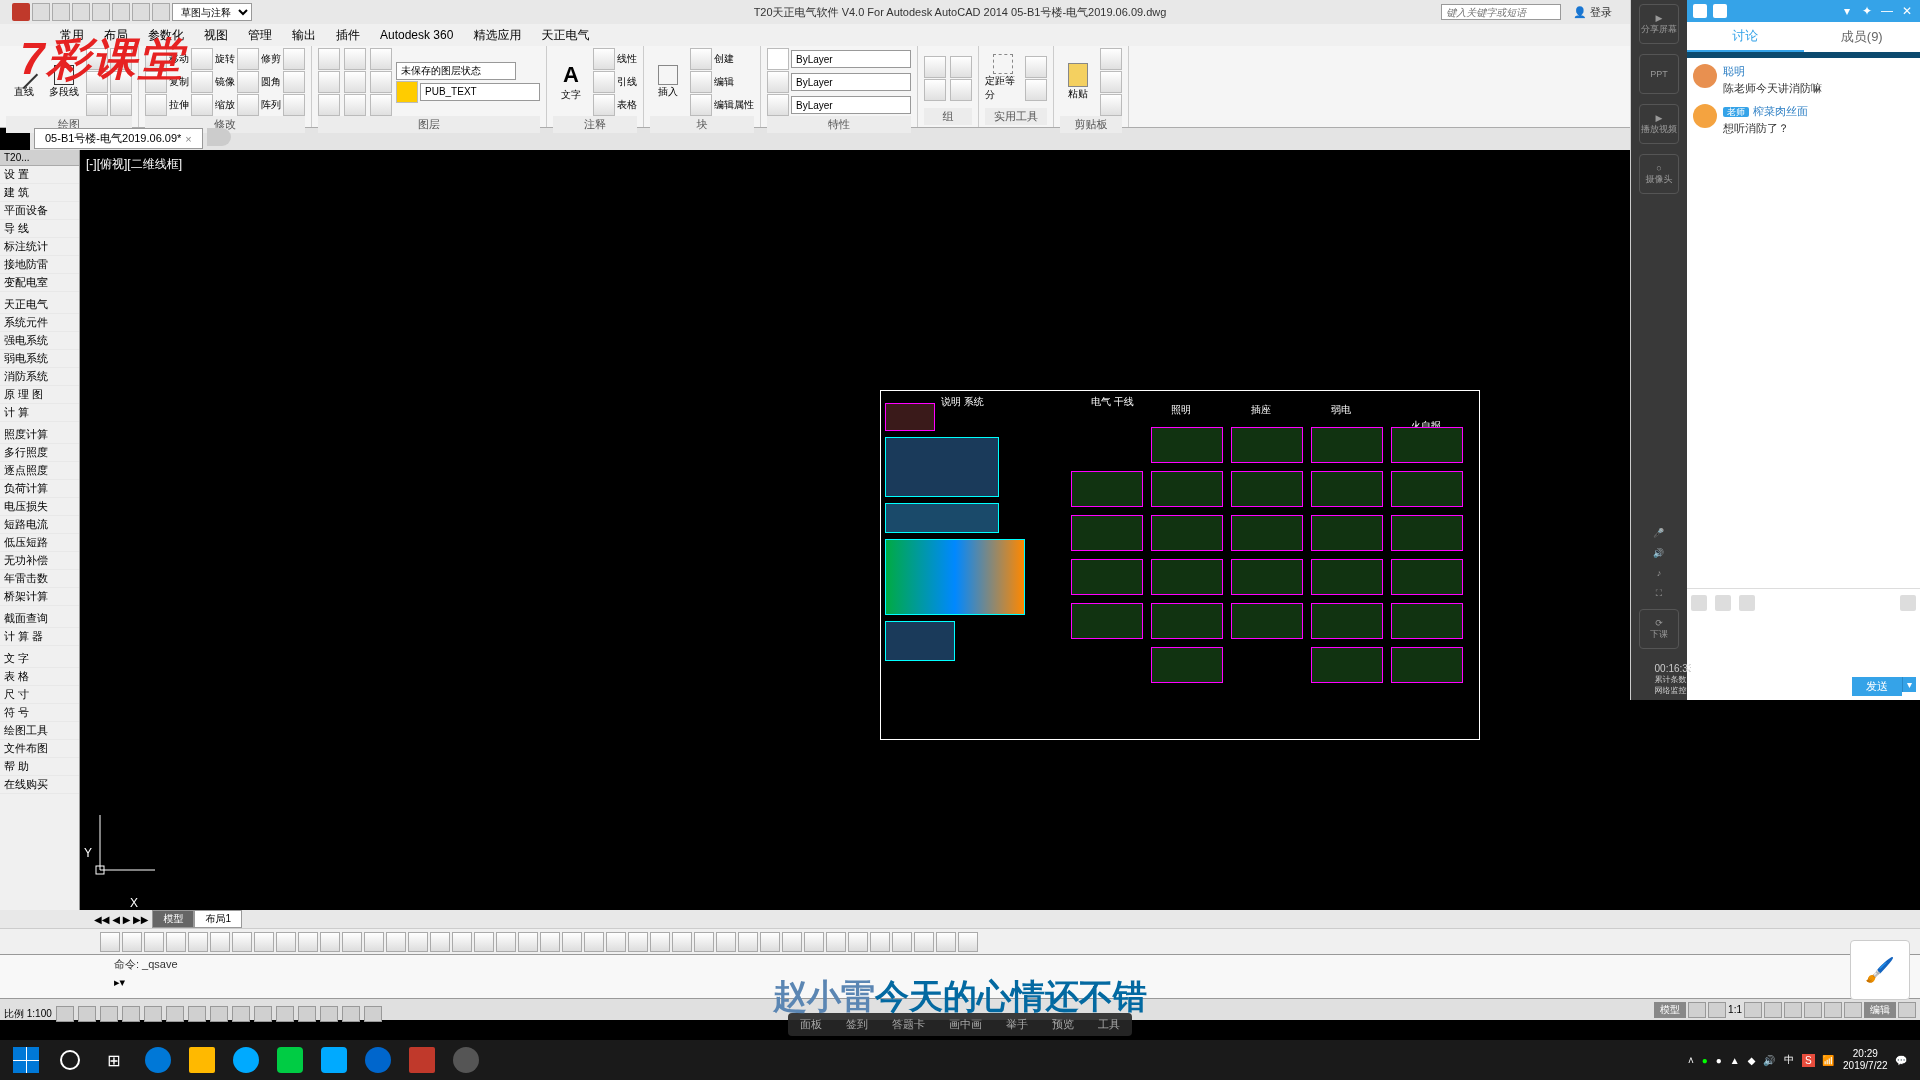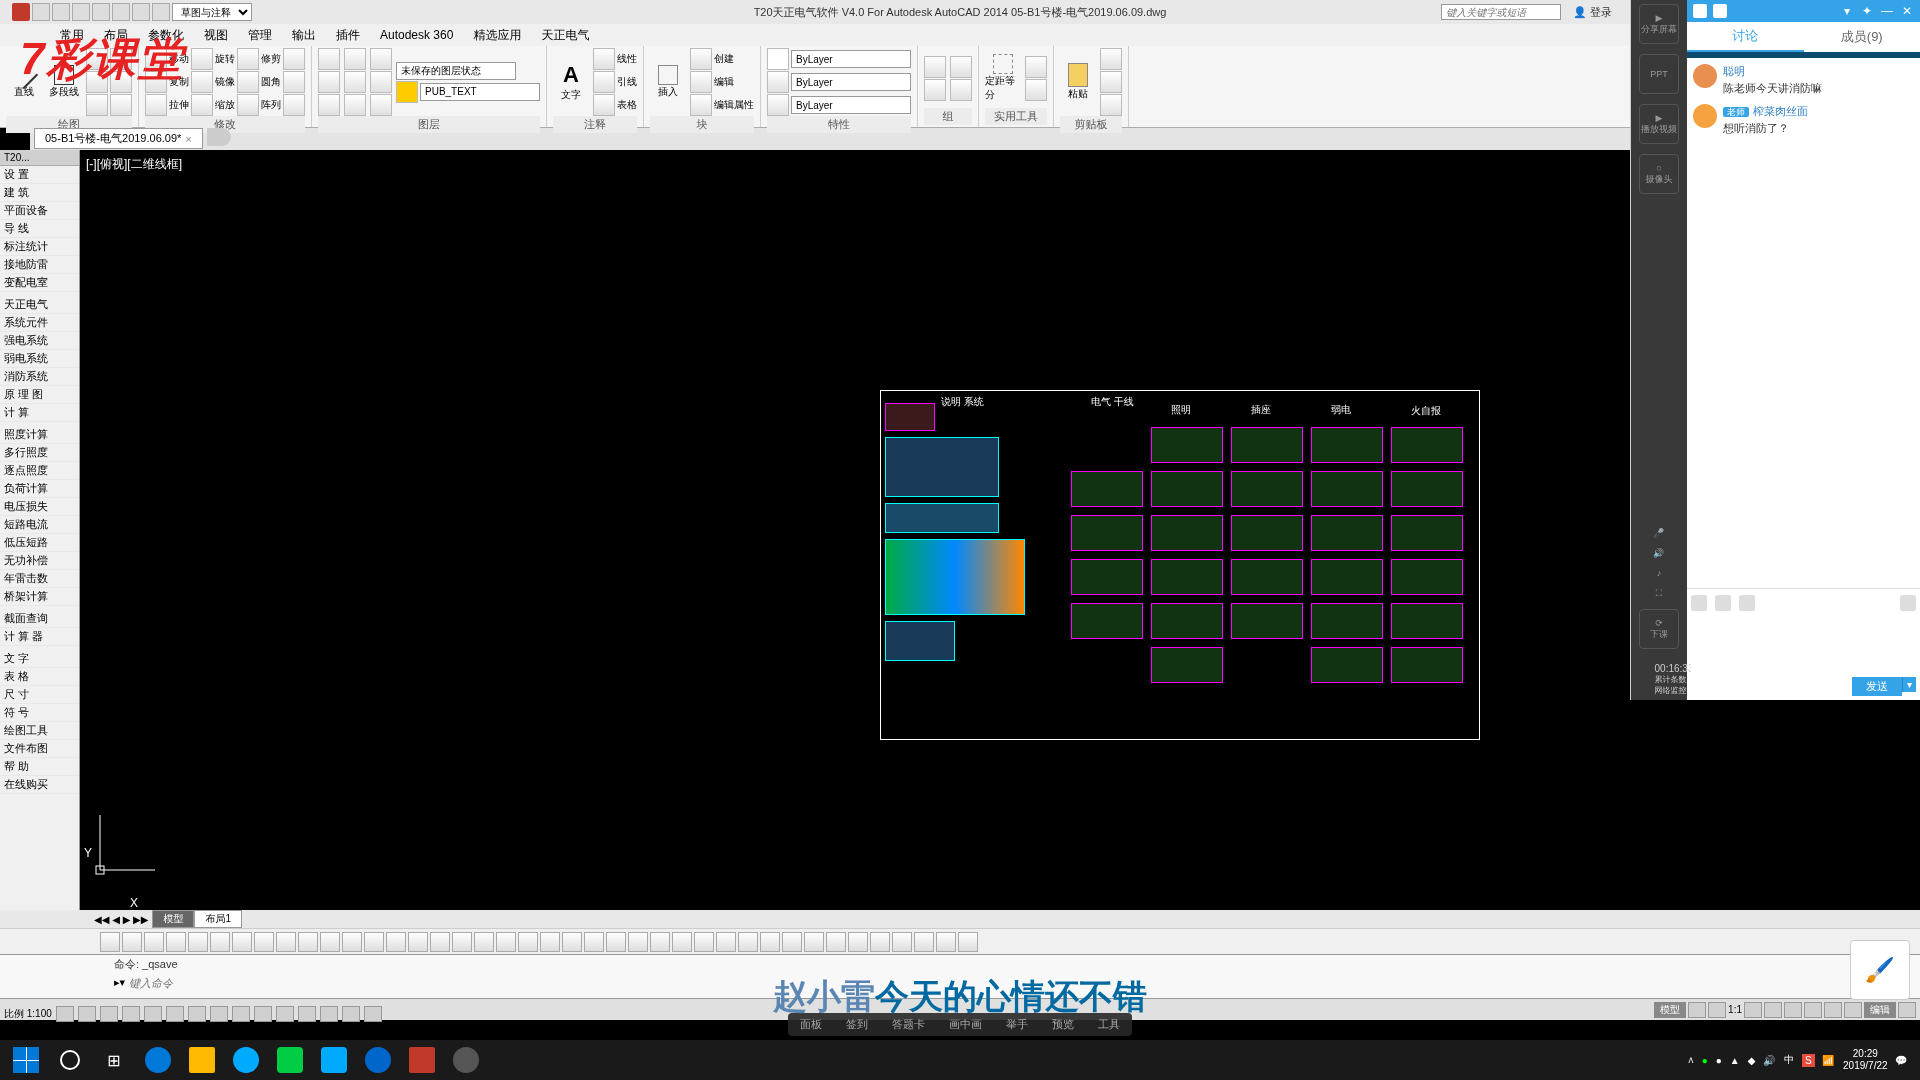--- a/index.html
+++ b/index.html
@@ -425,21 +425,21 @@
     <div class="viewport-label">[-][俯视][二维线框]</div>
 
     <div class="drawing">
       <div class="dwg-header" style="left:60px;top:4px">说明
 系统</div>
       <div class="dwg-header" style="left:210px;top:4px">电气
 干线</div>
       <div class="dwg-header" style="left:290px;top:12px">照明</div>
       <div class="dwg-header" style="left:370px;top:12px">插座</div>
       <div class="dwg-header" style="left:450px;top:12px">弱电</div>
-      <div class="dwg-header" style="left:530px;top:13px">火自报</div>
+      <div class="dwg-header" style="left:530px;top:28px">火自报</div>
 
       <div class="legend-block" style="left:4px;top:12px;width:50px;height:28px;background:#3a1a1a"></div>
       <div class="dwg-thumb-alt" style="left:4px;top:46px;width:114px;height:60px"></div>
       <div class="dwg-thumb-alt" style="left:4px;top:112px;width:114px;height:30px;background:#1a4a6a"></div>
       <div class="dwg-thumb-alt" style="left:4px;top:148px;width:140px;height:76px;background:linear-gradient(90deg,#0a4,#08f,#f80)"></div>
       <div class="dwg-thumb-alt" style="left:4px;top:230px;width:70px;height:40px"></div>
 
       <div id="thumb-grid">
           <div class="dwg-thumb" style="left: 270px; top: 36px; width: 72px; height: 36px;"></div>
           <div class="dwg-thumb" style="left: 350px; top: 36px; width: 72px; height: 36px;"></div>
@@ -527,21 +527,20 @@
     <div class="tool-icon"></div>
     <div class="tool-icon"></div>
     <div class="tool-icon"></div>
     <div class="tool-icon"></div>
 </div>
 
 <div class="cmdline">
   <div class="cmdline-history">命令: _qsave</div>
   <div class="cmdline-input">
       <span style="margin-right:4px">▸▾</span>
-      <input placeholder="键入命令" style="">
     </div>
 </div>
 
 <div class="statusbar">
   <div class="status-left">
     <span>比例 1:100</span>
     <div class="status-btn"></div>
       <div class="status-btn"></div>
       <div class="status-btn"></div>
       <div class="status-btn"></div>

